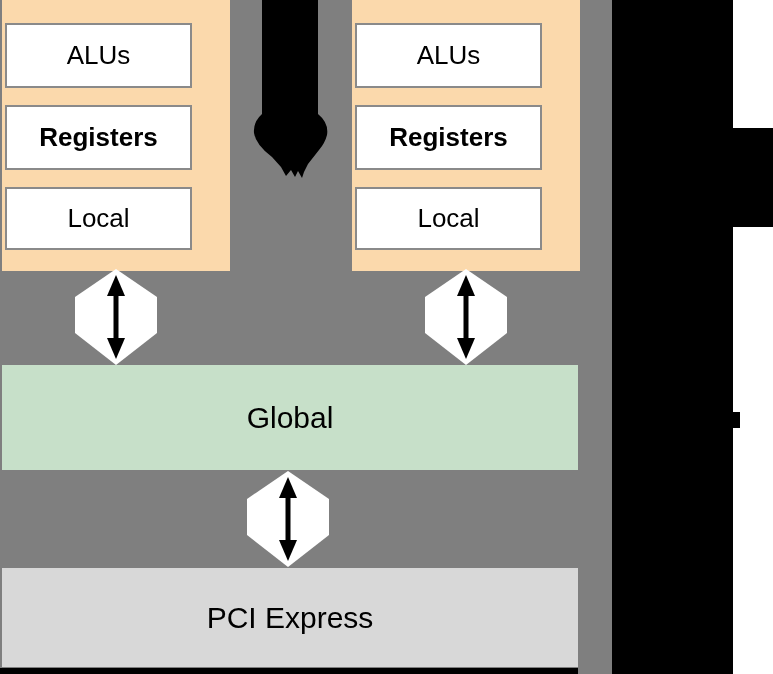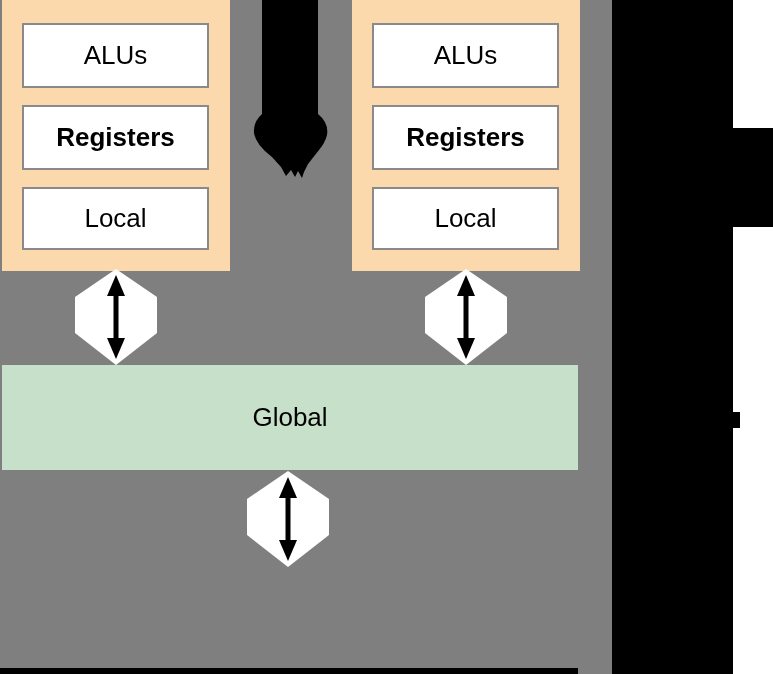--- a/index.html
+++ b/index.html
@@ -10,32 +10,32 @@
     color:var(--text-black,#000000);
   }
   .abs{position:absolute;}
   .device-bg{left:0;top:0;width:612px;height:674px;background:var(--bg-gray,#7f7f7f);}
 
   
   .unit{top:0;width:228px;height:271px;background:var(--unit-fill,#fbd9ac);}
   .unit-1{left:2px;}
   .unit-2{left:352px;}
   .cell{
-    position:absolute;left:20px;width:187px;height:65px;box-sizing:border-box;
+    position:absolute;left:3px;width:187px;height:65px;box-sizing:border-box;
     background:var(--cell-fill,#ffffff);border:2px solid var(--cell-border,#8a8a8a);
     display:flex;align-items:center;justify-content:center;font-size:26px;
   }
   .cell-1{top:23px;}
   .cell-2{top:105px;font-weight:bold;}
   .cell-3{top:187px;height:63px;text-align:right;}
 
   
   .membar{
     left:2px;width:576px;display:flex;align-items:center;justify-content:center;
-    font-size:26px;
+    font-size:30px;
   }
   .global-bar{top:365px;height:105px;background:var(--global-fill,#c7e0c9);}
   .pci-bar{top:568px;height:99px;background:var(--pci-fill,#d8d8d8);}
 
   
   .right-bar{left:612px;top:0;width:121px;height:674px;background:var(--shape-black,#000);}
   .right-band{left:612px;top:128px;width:161px;height:99px;background:var(--shape-black,#000);}
   .right-notch{left:733px;top:412px;width:7px;height:16px;background:var(--shape-black,#000);}
   .bottom-strip{left:0;top:668px;width:578px;height:6px;background:var(--shape-black,#000);}
 
@@ -100,19 +100,22 @@
     <span>Global</span>
   </div>
 
   <svg class="abs hex hex-3" viewBox="0 0 82 96" aria-hidden="true">
     <polygon points="41,0 82,28 82,64 41,96 0,64 0,28" fill="#ffffff"></polygon>
     <line x1="41" y1="18" x2="41" y2="78" stroke="#000000" stroke-width="5"></line>
     <polygon points="41,6 32,27 50,27" fill="#000000"></polygon>
     <polygon points="41,90 32,69 50,69" fill="#000000"></polygon>
   </svg>
 
+  <div class="abs membar pci-bar">
+    <span>PCI Express</span>
+  </div>
 
   <div class="abs right-bar"></div>
   <div class="abs right-band"></div>
   <div class="abs right-notch"></div>
   <div class="abs bottom-strip"></div>
 
 </div>
 
 </body></html>

